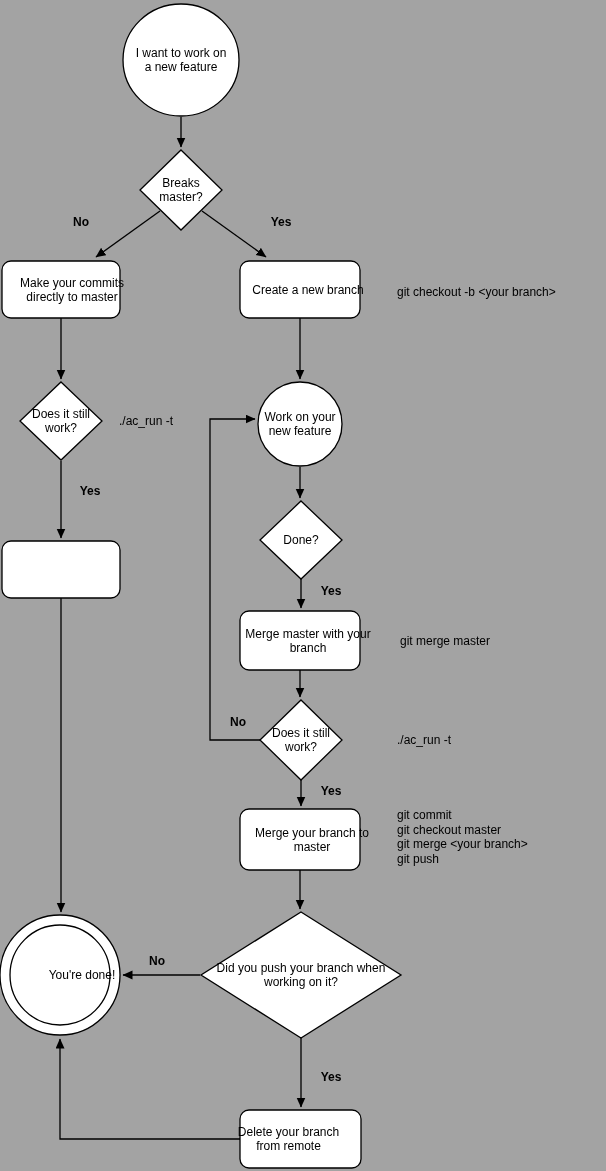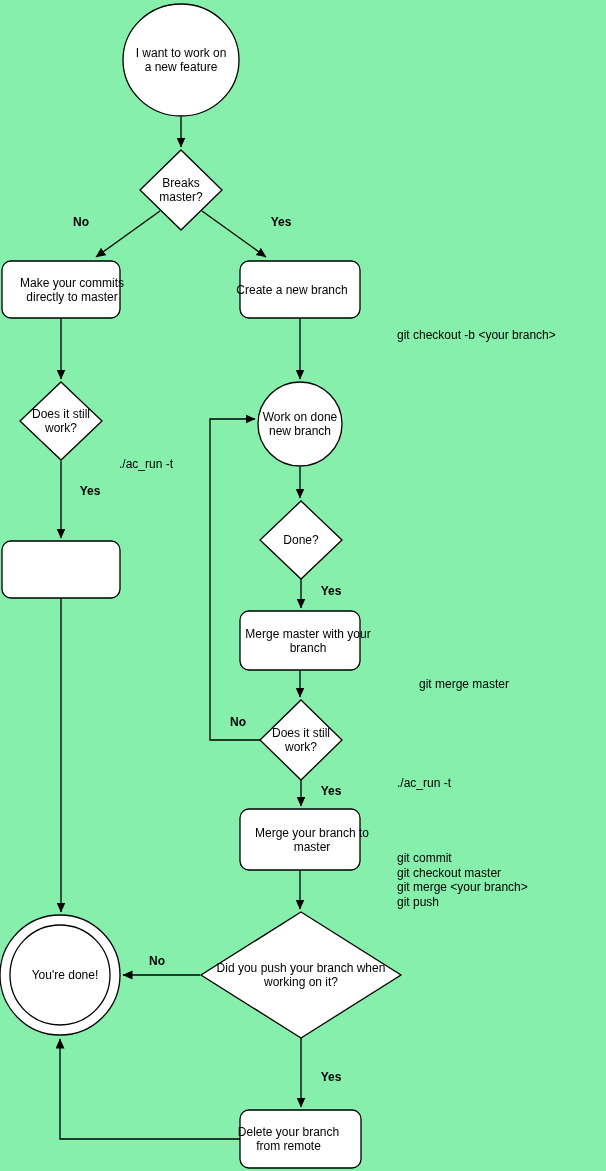--- a/index.html
+++ b/index.html
@@ -1,34 +1,33 @@
 <!DOCTYPE html>
 <html><head>
 <meta charset="utf-8">
 <style>
   html,body{margin:0;padding:0;background:#ffffff;}
   .canvas{
-    position:relative;width:606px;height:1171px;background:#86efac;
+    position:relative;width:606px;height:1171px;background:#a3a3a3;
     font-family:"Liberation Sans",sans-serif;color:#000000;overflow:hidden;
   }
   .canvas svg{position:absolute;left:0;top:0;}
   .node-shape{fill:#ffffff;stroke:#000000;stroke-width:1.3;}
   .edge{fill:none;stroke:#000000;stroke-width:1.3;}
   .lbl{
     position:absolute;display:flex;align-items:center;justify-content:center;
     text-align:center;font-size:12px;line-height:14px;white-space:pre-line;
   }
   .edge-lbl{
     position:absolute;display:flex;align-items:center;justify-content:center;
     text-align:right;font-size:12px;line-height:14px;font-weight:bold;
   }
   .ann{
     position:absolute;font-size:12px;line-height:14.5px;text-align:left;
     white-space:pre-line;
-    margin-top:43px;
   }
 </style>
 </head>
 <body>
 
 <div class="canvas">
 
   <svg width="606" height="1171" viewBox="0 0 606 1171">
     <defs>
       <marker id="arr" markerUnits="userSpaceOnUse" markerWidth="11" markerHeight="10" refX="9.5" refY="4.5" orient="auto">
@@ -70,42 +69,42 @@
       <polygon class="node-shape" points="301,912 401,975 301,1038 201,975"></polygon>
       <circle class="node-shape" cx="60" cy="975" r="60"></circle>
       <circle class="node-shape" cx="60" cy="975" r="50"></circle>
       <rect class="node-shape" x="240" y="1110" width="121" height="58" rx="9"></rect>
     </g>
   </svg>
 
   <div class="lbl" style="left:131px;top:30px;width:100px;height:60px">I want to work on a new feature</div>
   <div class="lbl" style="left:149px;top:160px;width:64px;height:60px">Breaks master?</div>
   <div class="lbl" style="left:2px;top:261px;width:140px;height:57px">Make your commits directly to master</div>
-  <div class="lbl" style="left:224px;top:261px;width:136px;height:57px">Create a new branch</div>
+  <div class="lbl" style="left:240px;top:261px;width:136px;height:57px">Create a new branch</div>
   <div class="lbl" style="left:23px;top:391px;width:76px;height:60px">Does it still work?</div>
-  <div class="lbl" style="left:256px;top:394px;width:88px;height:60px">Work on done new branch</div>
+  <div class="lbl" style="left:256px;top:394px;width:88px;height:60px">Work on your new feature</div>
   <div class="lbl" style="left:271px;top:530px;width:60px;height:20px">Done?</div>
   <div class="lbl" style="left:240px;top:611px;width:136px;height:59px">Merge master with your branch</div>
   <div class="lbl" style="left:263px;top:710px;width:76px;height:60px">Does it still work?</div>
   <div class="lbl" style="left:240px;top:809px;width:144px;height:61px">Merge your branch to master</div>
   <div class="lbl" style="left:213px;top:945px;width:176px;height:60px">Did you push your branch when working on it?</div>
-  <div class="lbl" style="left:11px;top:964px;width:108px;height:22px">You're done!</div>
+  <div class="lbl" style="left:28px;top:964px;width:108px;height:22px">You're done!</div>
   <div class="lbl" style="left:228px;top:1110px;width:121px;height:58px">Delete your branch from remote</div>
 
   <div class="edge-lbl" style="left:61px;top:214px;width:40px;height:16px">No</div>
   <div class="edge-lbl" style="left:261px;top:214px;width:40px;height:16px">Yes</div>
   <div class="edge-lbl" style="left:70px;top:483px;width:40px;height:16px">Yes</div>
   <div class="edge-lbl" style="left:311px;top:583px;width:40px;height:16px">Yes</div>
   <div class="edge-lbl" style="left:218px;top:714px;width:40px;height:16px">No</div>
   <div class="edge-lbl" style="left:311px;top:783px;width:40px;height:16px">Yes</div>
   <div class="edge-lbl" style="left:137px;top:953px;width:40px;height:16px">No</div>
   <div class="edge-lbl" style="left:311px;top:1069px;width:40px;height:16px">Yes</div>
 
   <div class="ann" style="left:397px;top:285px">git checkout -b &lt;your branch&gt;</div>
   <div class="ann" style="left:119px;top:414px">./ac_run -t</div>
-  <div class="ann" style="left:419px;top:634px">git merge master</div>
+  <div class="ann" style="left:400px;top:634px">git merge master</div>
   <div class="ann" style="left:397px;top:733px">./ac_run -t</div>
   <div class="ann" style="left:397px;top:808px">git commit
 git checkout master
 git merge &lt;your branch&gt;
 git push</div>
 
 </div>
 
 </body></html>

